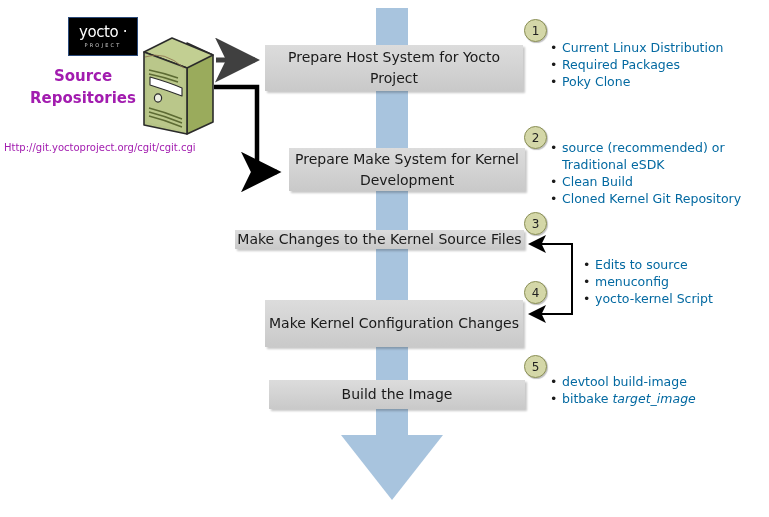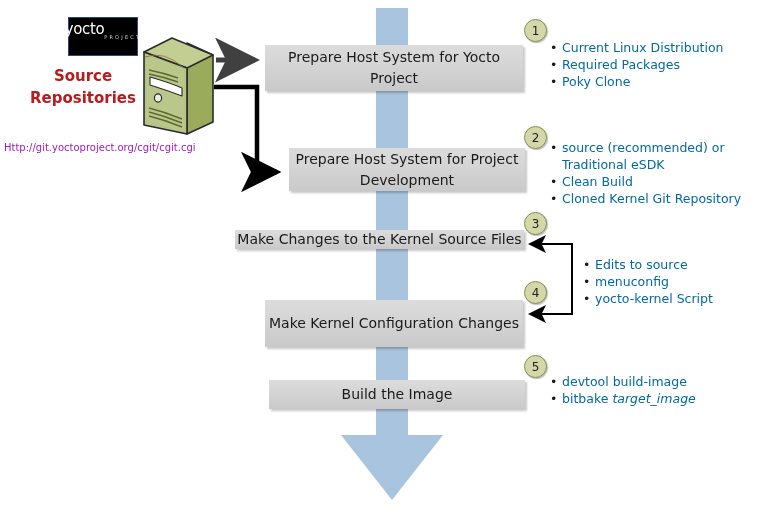--- a/index.html
+++ b/index.html
@@ -22,20 +22,21 @@
   .logo-box {
     position: absolute;
     left: 68px;
     top: 17px;
     width: 70px;
     height: 39px;
     background: #000000;
     border: 1px solid #2b4a7a;
     box-sizing: border-box;
     display: flex;
+    flex-direction: column;
     align-items: center;
     justify-content: center;
   }
   .logo-main {
     color: #ffffff;
     font-size: 15px;
     line-height: 15px;
     letter-spacing: -0.4px;
     font-family: "DejaVu Sans", sans-serif;
   }
@@ -51,21 +52,21 @@
   
   .src-label {
     position: absolute;
     left: 18px;
     top: 65px;
     width: 130px;
     text-align: center;
     font-weight: bold;
     font-size: 15px;
     line-height: 22px;
-    color: #b91c1c;
+    color: #a21caf;
   }
   .src-url {
     position: absolute;
     left: 4px;
     top: 142px;
     font-size: 10px;
     color: #a21caf;
     white-space: nowrap;
   }
 
@@ -246,21 +247,21 @@
     <path d="M546,244 L530,244" stroke="#000000" stroke-width="2" fill="none" marker-end="url(#arrowBlackLeft)"></path>
     <path d="M546,314 L530,314" stroke="#000000" stroke-width="2" fill="none" marker-end="url(#arrowBlackLeft)"></path>
   </svg>
 
   <div class="pbox" id="box1">
     <span>Prepare Host System for Yocto Project</span>
   </div>
 
   <div class="pbox" id="box2">
     <span>
-      <span>Prepare Host System for Project</span><br>
+      <span>Prepare Make System for Kernel</span><br>
       <span>Development</span>
     </span>
   </div>
 
   <div class="pbox" id="box3">
     <span>Make Changes to the Kernel Source Files</span>
   </div>
 
   <div class="pbox" id="box4">
     <span>Make Kernel Configuration Changes</span>

